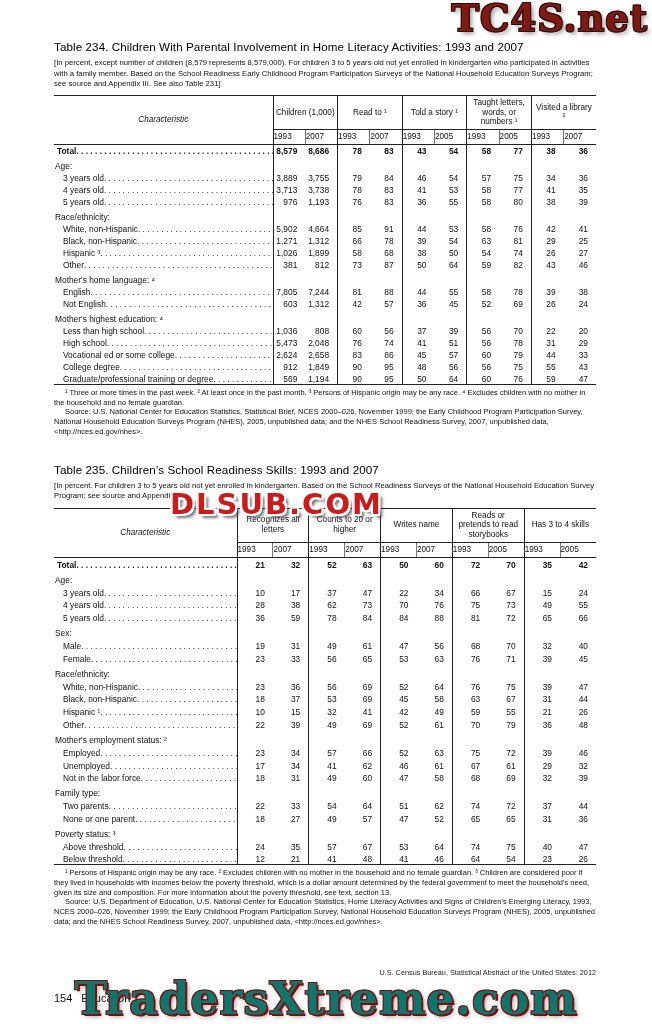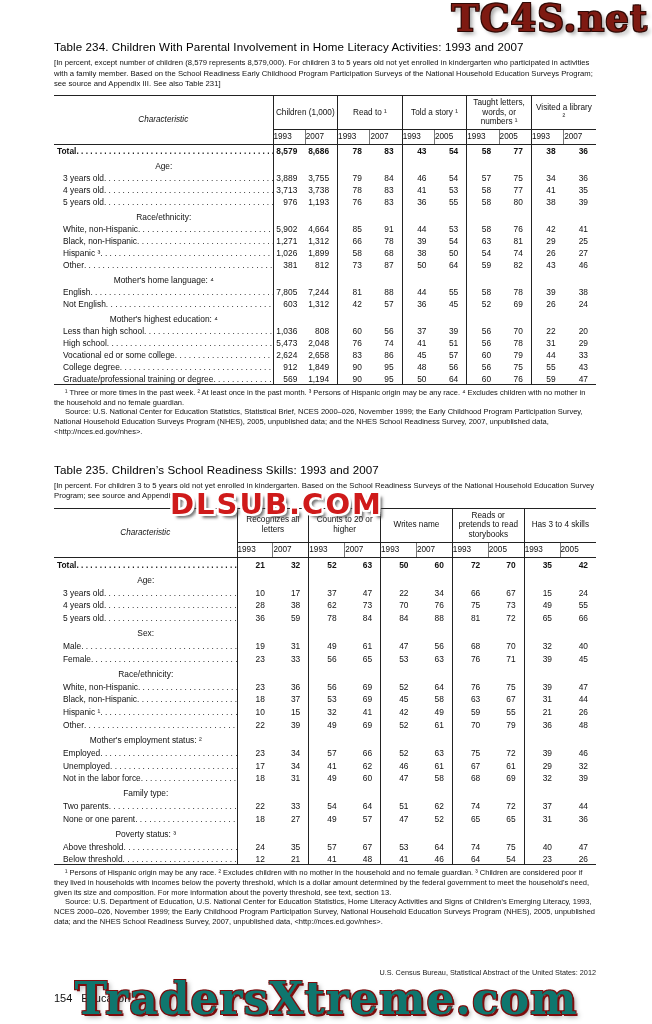--- a/index.html
+++ b/index.html
@@ -44,21 +44,21 @@
   td.grp-start { border-left: 1px solid #222; }
   tr.row-section td { padding-top: 5px; }
   tr.row-total td, tr.row-total .txt, tr.row-total .dots { font-weight: 700; }
 
   .lbl { display: flex; align-items: baseline; overflow: hidden; }
   .lbl .txt { white-space: nowrap; }
   .lbl .dots { flex: 1 1 auto; overflow: hidden; white-space: nowrap; color: #222; }
   .lbl .dots::after { content: " . . . . . . . . . . . . . . . . . . . . . . . . . . . . . . . . . . . . . . . . . . . . . . . . . . . . . . . . . . . . . . . . . . . . . . . . . . . ."; }
   .lbl.ind { padding-left: 9px; }
   .lbl.tot { padding-left: 3px; }
-  .lbl.sec { padding-left: 1px; justify-content: center; }
+  .lbl.sec { padding-left: 1px; }
 
   .footnotes { margin-top: 3px; font-size: 7.5px; line-height: 1.3; color: #111; }
   .footnotes .fn { text-indent: 11px; }
   .footnotes .src { text-indent: 11px; }
 
   .t235 { margin-top: 26px; }
 
   .page-footer-left { position: absolute; left: 54px; top: 952px; font-size: 11px; color: #111; margin-top: 40px; }
   .page-footer-left .sec-name { margin-left: 9px; }
   .page-footer-right { position: absolute; right: 56px; top: 968px; font-size: 7.3px; color: #222; z-index: 1; }

